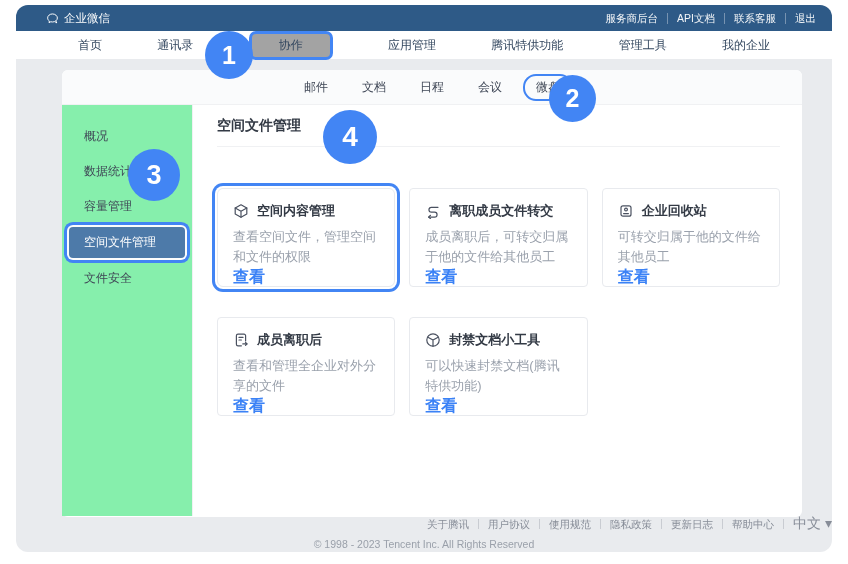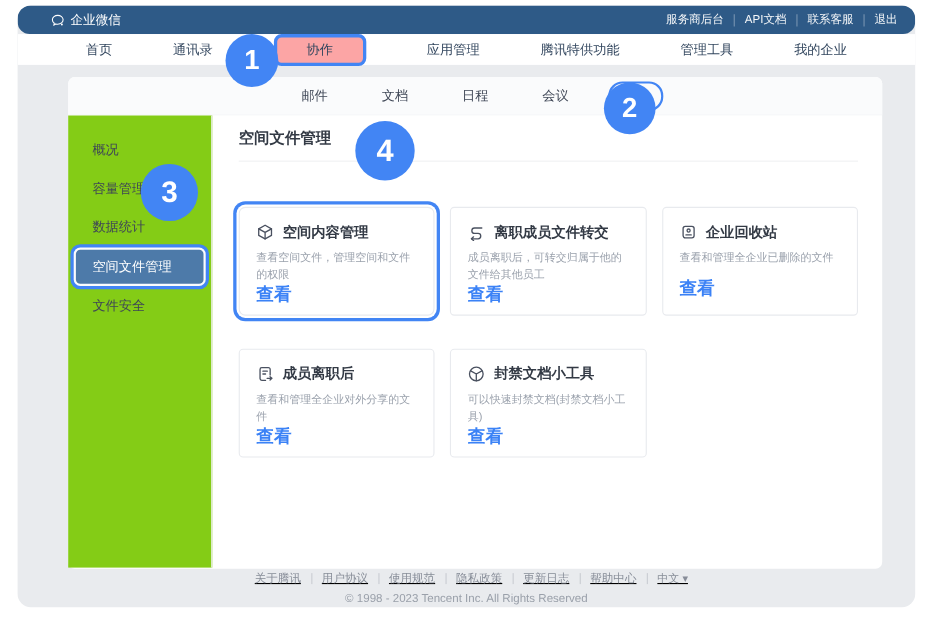--- a/index.html
+++ b/index.html
@@ -5,71 +5,71 @@
   * { margin:0; padding:0; box-sizing:border-box; }
   html,body { background:#fff; }
   body { font-family:"Liberation Sans", sans-serif; }
   .canvas { position:relative; width:848px; height:564px; background:#fff; overflow:hidden; }
 
   .container { position:absolute; left:16px; top:5px; width:816px; height:547px;
     background:#e9ebee; border-radius:12px; overflow:hidden; }
 
   
   .topbar { height:26px; background:#2e5a87; display:flex; align-items:center;
-    justify-content:space-between; padding:0 16px 0 30px;border-radius:11px; }
+    justify-content:space-between; padding:0 16px 0 30px; }
   .brand { display:flex; align-items:center; gap:5px; color:#fff; font-size:11.5px; }
   .topbar-links { display:flex; align-items:center; }
   .topbar-link { color:rgba(255,255,255,.95); font-size:10.5px; padding:0 9px; cursor:pointer;
     border-right:1px solid rgba(255,255,255,.35); line-height:11px; }
   .topbar-link:last-child { border-right:none; padding-right:0; }
 
   
   .navrow { height:28px; background:#fff; display:flex; align-items:center;
     justify-content:space-between; padding:0 62px; }
   .nav-item { font-size:12px; color:#33475f; cursor:pointer; white-space:nowrap; }
-  .nav-item.active { border:3px solid #4285f4; border-radius:7px; padding:3px 27px; background:#fca5a5; }
+  .nav-item.active { border:3px solid #4285f4; border-radius:7px; padding:3px 27px; background:#a3a3a3; }
 
   
   .content-card { position:absolute; left:46px; top:65px; width:740px; height:447px;
     background:#fff; border-radius:6px; }
   .subtabs { height:35px; background:#fafbfc; border-bottom:1px solid #f0f1f3;
-    border-radius:6px 6px 0 0; display:flex; align-items:center; justify-content:center; gap:49px; }
+    border-radius:6px 6px 0 0; display:flex; align-items:center; justify-content:center; gap:34px; }
   .subtab { font-size:12px; color:#3f4756; cursor:pointer; }
   .subtab.active { border:2px solid #4285f4; border-radius:13px; padding:3px 11px; margin:0 -13px; }
 
   .card-body { display:flex; height:411px; }
 
   
-  .sidebar { width:131px; background:#84cc16; border-right:1px solid #f0f1f3; padding-top:14px; }
+  .sidebar { width:131px; background:#86efac; border-right:1px solid #f0f1f3; padding-top:14px; }
   .side-item { font-size:12px; color:#3f4756; padding:9px 0 9px 22px; cursor:pointer; }
   .side-item.active { background:#4d7aa9; color:#fff; margin:3px 7px; padding:7px 0 7px 15px;
     border-radius:4px; box-shadow:0 0 0 2px #fbfcfd, 0 0 0 5px #4285f4; }
 
   
   .main { flex:1; padding:8px 22px 0 24px; position:relative; }
   .page-title { font-size:14px; font-weight:700; color:#333a45; padding-top:4px; }
   .title-divider { height:1px; background:#f0f1f3; margin-top:11px; }
 
   .cards-grid { display:grid; grid-template-columns:repeat(3, 1fr); gap:30px 14px; margin-top:41px; }
   .feature-card { border:1px solid #e8eaee; border-radius:4px; padding:13px 15px; height:99px;
     display:flex; flex-direction:column; background:#fff; cursor:pointer; }
   .feature-card.highlighted { box-shadow:0 0 0 2px #fff, 0 0 0 5px #4285f4; border-radius:6px; }
   .fc-head { display:flex; align-items:center; gap:8px; }
   .fc-title { font-size:13px; font-weight:700; color:#333a45; }
-  .fc-desc { font-size:10px; color:#9aa1ac; line-height:1.55; margin-top:7px; }
+  .fc-desc { font-size:13px; color:#9aa1ac; line-height:1.55; margin-top:7px; }
   .fc-link { font-size:16px; font-weight:700; color:#3b82f6; margin-top:auto; cursor:pointer; }
   .fc-icon { display:flex; align-items:center; }
   .fc-icon svg { stroke:#4a5160; fill:none; stroke-width:1.2; stroke-linecap:round; stroke-linejoin:round; }
 
   
   .footer { position:absolute; left:0; right:0; bottom:2px; text-align:center; }
-  .footer-links { display:flex; justify-content:center; align-items:center;text-decoration:underline; }
+  .footer-links { display:flex; justify-content:flex-end; align-items:center; }
   .footer-link { font-size:10.5px; color:#878d98; padding:0 9px; border-right:1px solid #c9ccd2;
     line-height:10px; cursor:pointer; }
-  .footer-lang { font-size:10px; color:#878d98; padding:0 0 0 9px; cursor:pointer; }
+  .footer-lang { font-size:14px; color:#878d98; padding:0 0 0 9px; cursor:pointer; }
   .copyright { font-size:10.5px; color:#9aa0aa; margin-top:5px; }
 
   
   .ann { position:absolute; background:#4285f4; color:#fff; border-radius:50%;
     display:flex; align-items:center; justify-content:center; font-weight:700; z-index:50; }
   .ann-1 { left:205px; top:31px; width:48px; height:48px; font-size:25px; }
   .ann-2 { left:549px; top:75px; width:47px; height:47px; font-size:25px; }
   .ann-3 { left:128px; top:149px; width:52px; height:52px; font-size:27px; }
   .ann-4 { left:323px; top:110px; width:54px; height:54px; font-size:28px; }
 </style>
@@ -113,22 +113,22 @@
         <span class="subtab">文档</span>
         <span class="subtab">日程</span>
         <span class="subtab">会议</span>
         <span class="subtab active">微盘</span>
       </div>
 
       <div class="card-body">
 
         <div class="sidebar">
           <div class="side-item">概况</div>
+          <div class="side-item">数据统计</div>
           <div class="side-item">容量管理</div>
-          <div class="side-item">数据统计</div>
           <div class="side-item active">空间文件管理</div>
           <div class="side-item">文件安全</div>
         </div>
 
         <div class="main">
           <div class="page-title">空间文件管理</div>
           <div class="title-divider"></div>
 
           <div class="cards-grid">
 
@@ -164,21 +164,21 @@
               <div class="fc-head">
                 <span class="fc-icon">
                   <svg width="16" height="16" viewBox="0 0 16 16">
                       <rect x="3" y="2.8" width="10" height="10.4" rx="2"></rect>
                       <circle cx="8" cy="6.6" r="1.4"></circle>
                       <path d="M5.6 10.6h4.8"></path>
                     </svg>
                 </span>
                 <span class="fc-title">企业回收站</span>
               </div>
-              <div class="fc-desc">查看和管理全企业已删除的文件</div>
+              <div class="fc-desc">可转交归属于他的文件给其他员工</div>
               <div class="fc-link">查看</div>
             </div>
 
             <div class="feature-card">
               <div class="fc-head">
                 <span class="fc-icon">
                   <svg width="16" height="16" viewBox="0 0 16 16">
                       <path d="M12.6 9V3.8c0-.9-.7-1.6-1.6-1.6H5c-.9 0-1.6.7-1.6 1.6v8.4c0 .9.7 1.6 1.6 1.6h3.4"></path>
                       <path d="M6 5.4h4M6 8h2.4"></path>
                       <path d="M9.8 11.9h4.4m0 0-1.7-1.5m1.7 1.5-1.7 1.5"></path>
@@ -193,21 +193,21 @@
             <div class="feature-card">
               <div class="fc-head">
                 <span class="fc-icon">
                   <svg width="16" height="16" viewBox="0 0 16 16">
                       <circle cx="8" cy="8" r="6.2"></circle>
                       <path d="M8 8 2.9 5.2M8 8l5.1-2.8M8 8v6.2"></path>
                     </svg>
                 </span>
                 <span class="fc-title">封禁文档小工具</span>
               </div>
-              <div class="fc-desc">可以快速封禁文档(封禁文档小工具)</div>
+              <div class="fc-desc">可以快速封禁文档(腾讯特供功能)</div>
               <div class="fc-link">查看</div>
             </div>
 
             <div></div>
           </div>
         </div>
       </div>
     </div>
 
     <div class="footer">

